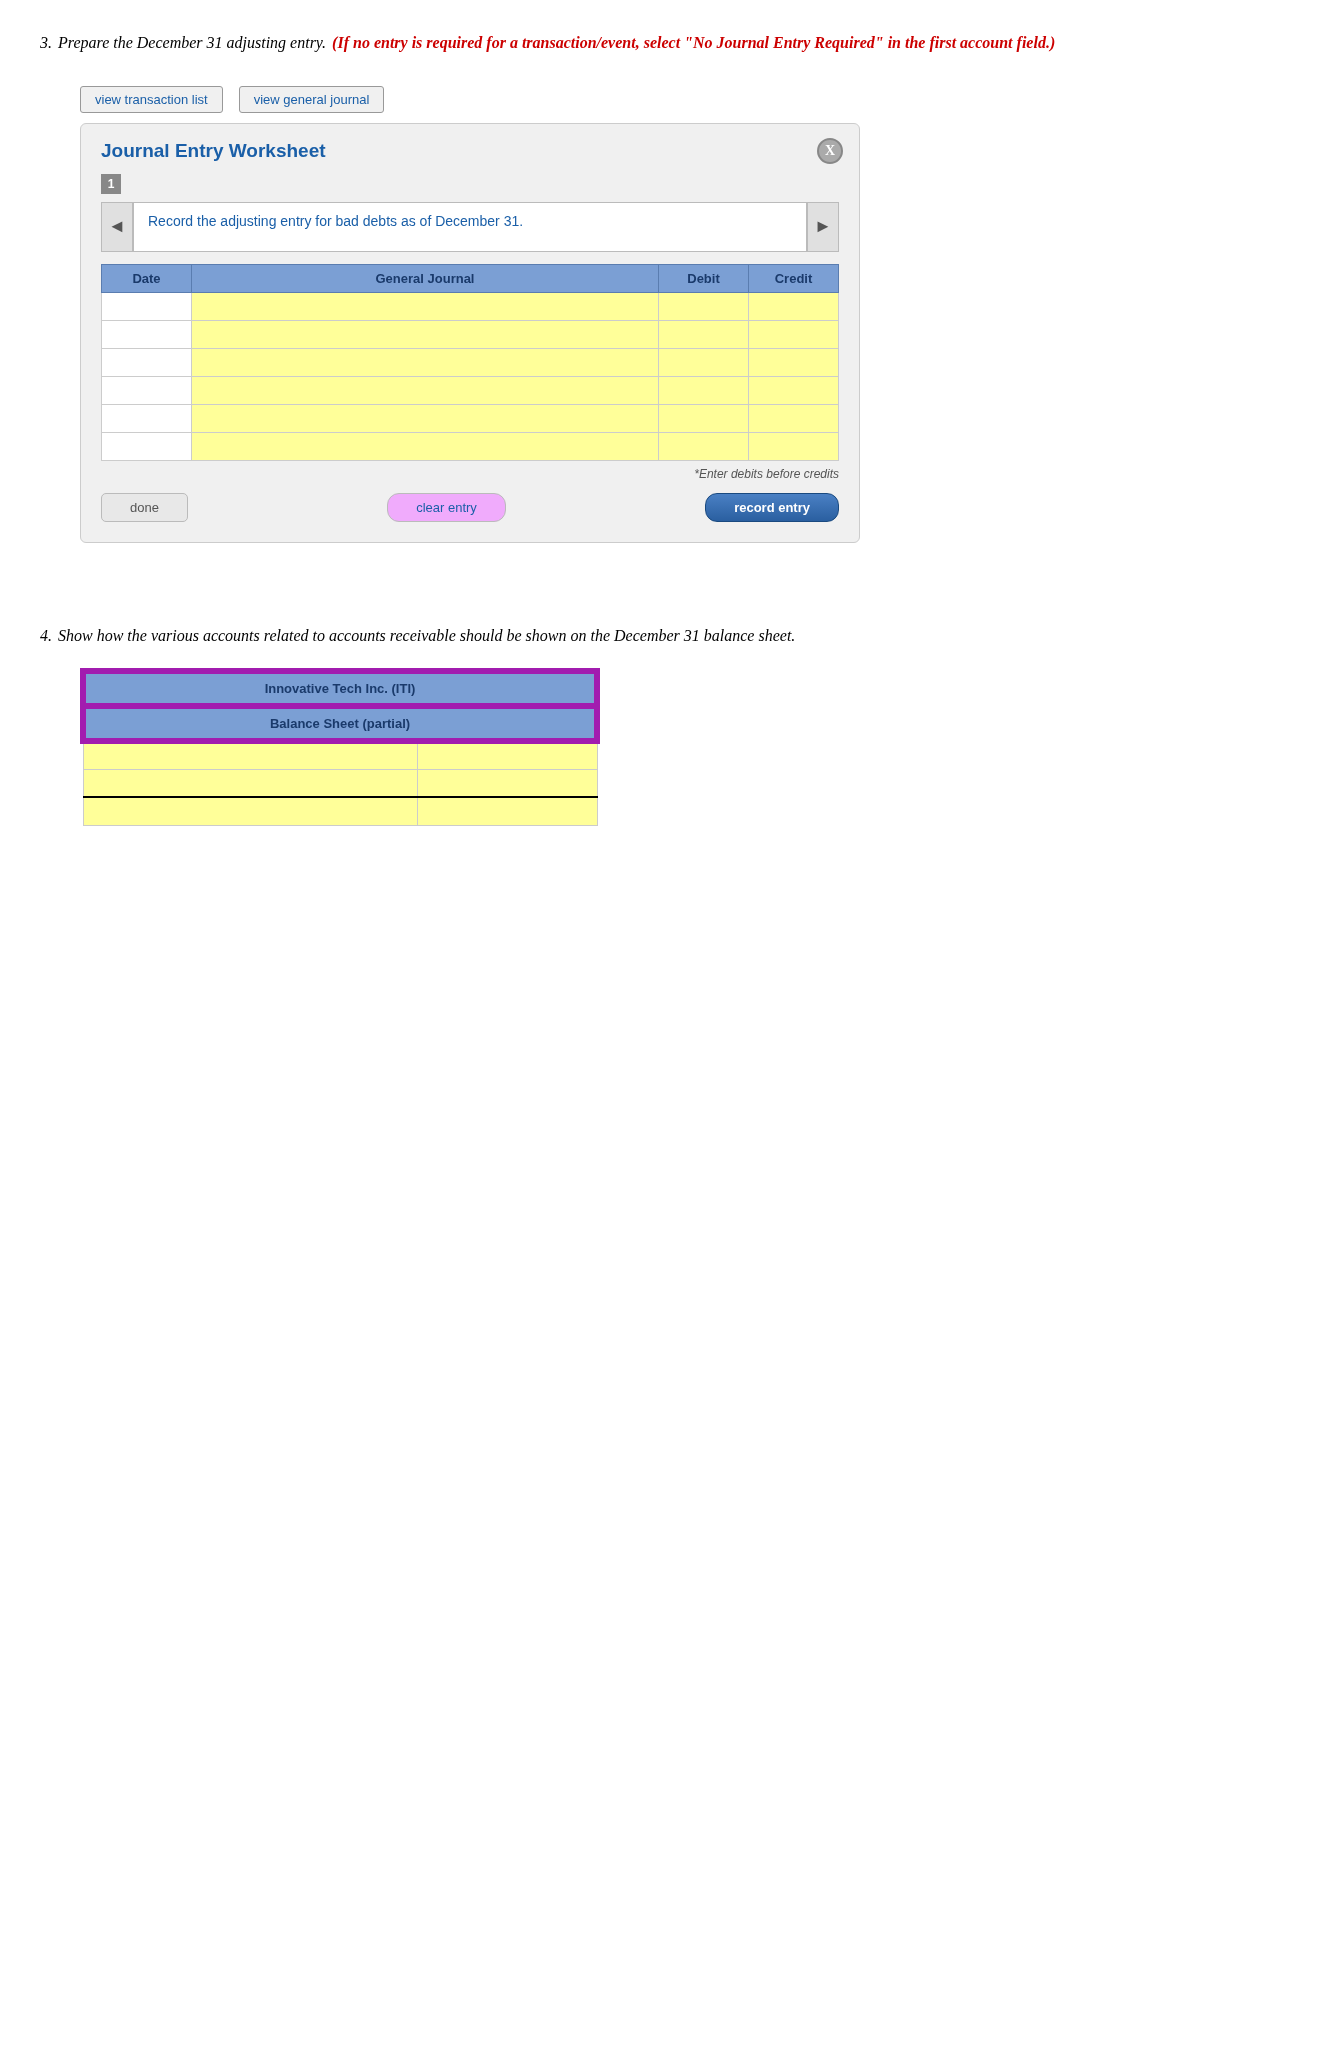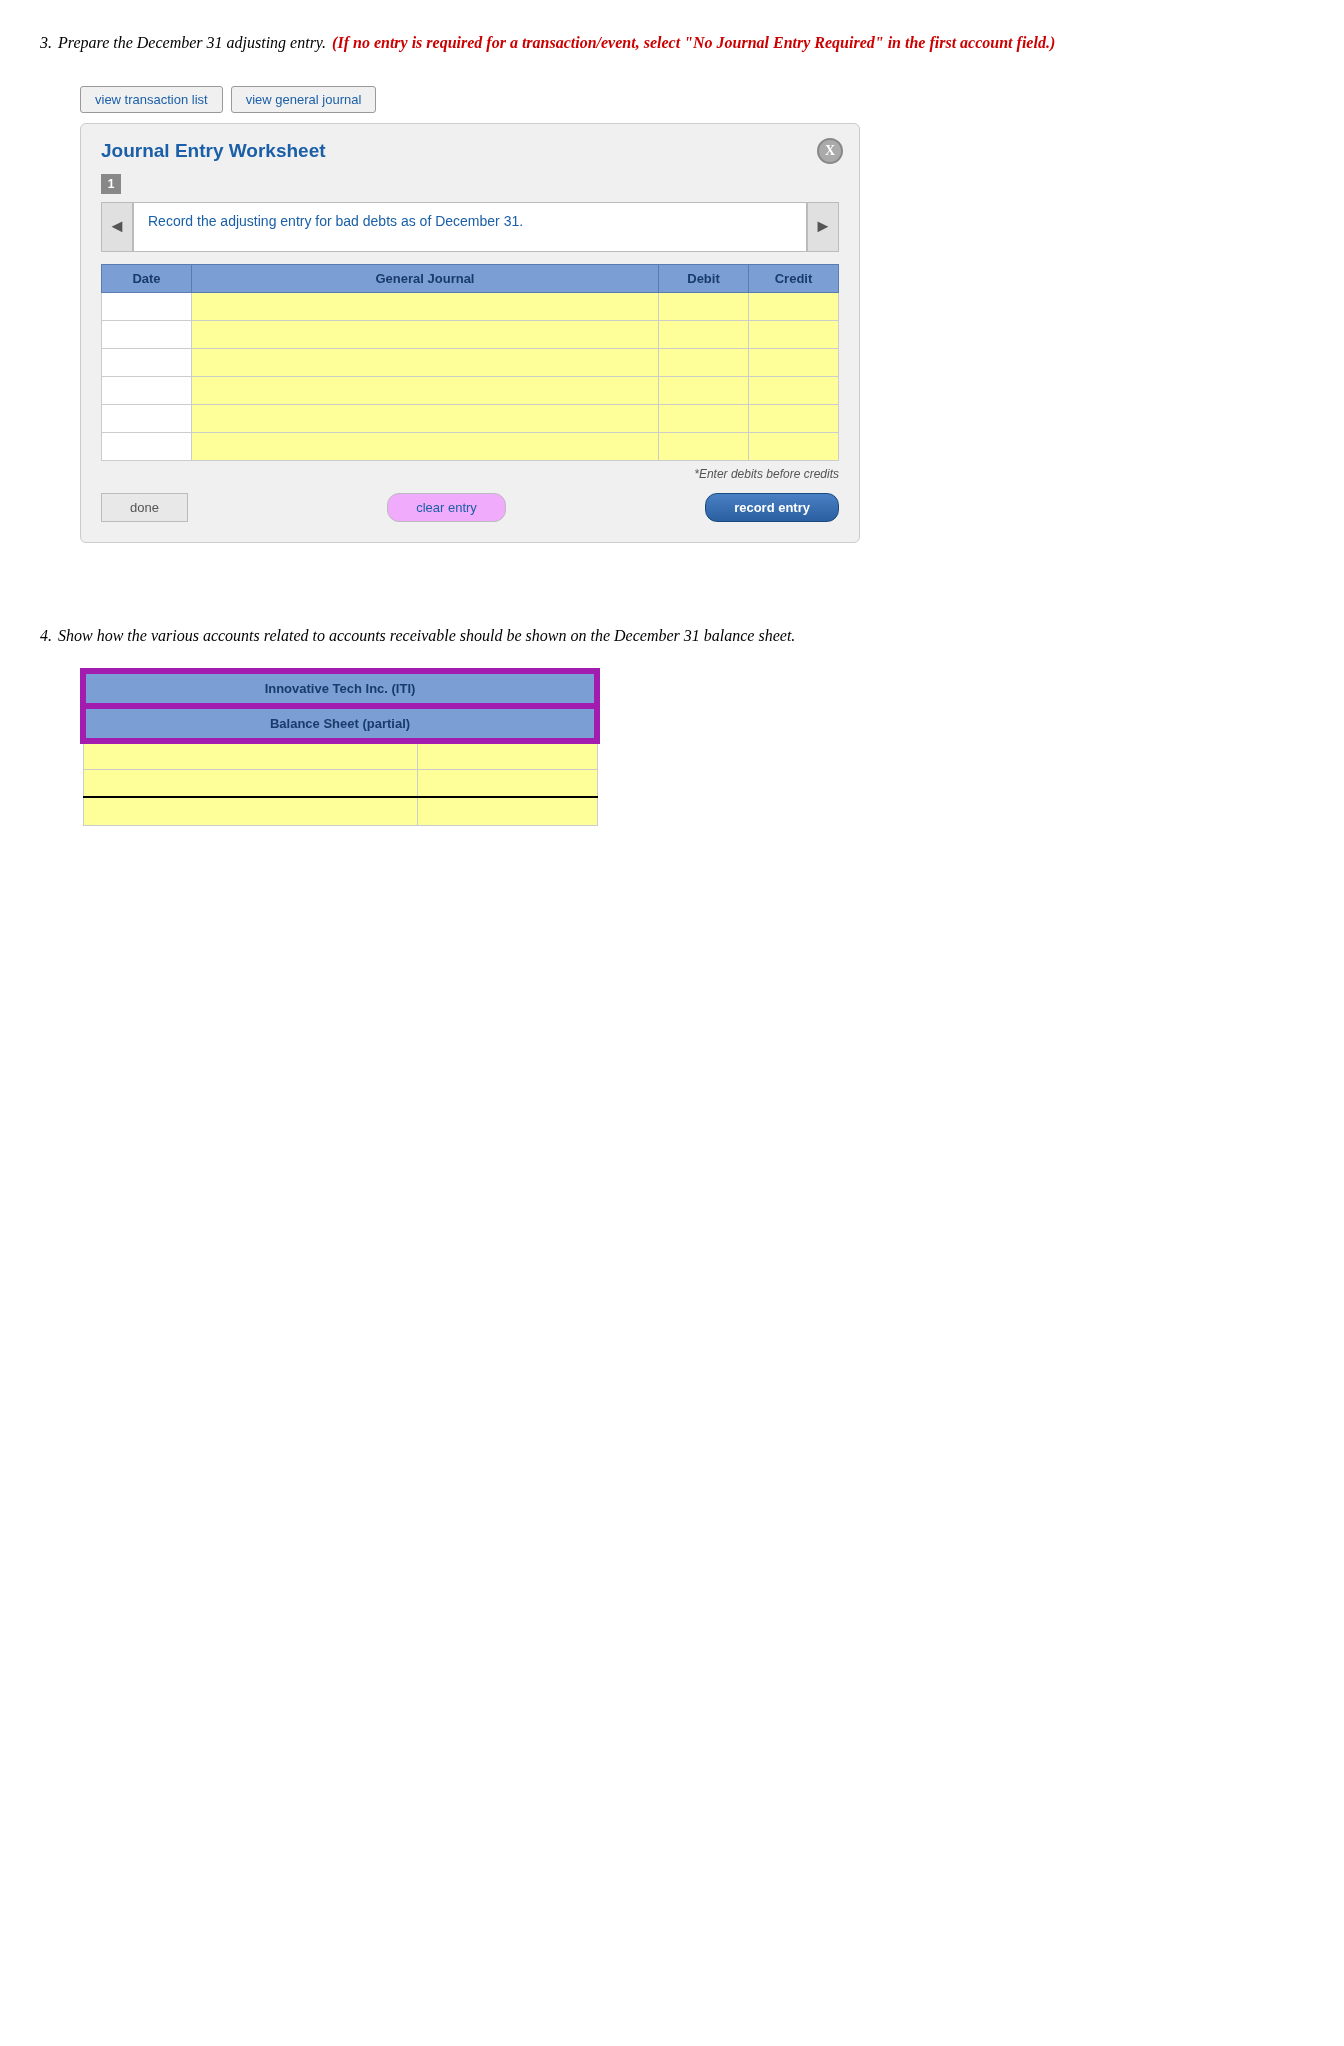--- a/index.html
+++ b/index.html
@@ -25,21 +25,21 @@
       display: flex;
       gap: 0;
       align-items: baseline;
       flex-wrap: wrap;
       line-height: 1.6;
     }
 
     
     .action-buttons {
       display: flex;
-      gap: 8px;
+      gap: 16px;
       margin: 20px 0 10px 40px;
     }
     .action-btn {
       border: 1px solid #999;
       background: #f0f0f0;
       color: #1a5fa8;
       padding: 5px 14px;
       font-size: 13px;
       cursor: pointer;
       border-radius: 3px;
@@ -184,21 +184,21 @@
     
     .bottom-buttons {
       display: flex;
       justify-content: space-between;
       align-items: center;
       margin-top: 10px;
     }
     .btn-done {
       background: #e8e8e8;
       border: 1px solid #bbb;
-      border-radius: 0;
+      border-radius: 5px;
       padding: 6px 28px;
       font-size: 13px;
       color: #555;
       cursor: pointer;
       font-family: Arial, sans-serif;
     }
     .btn-clear {
       background: #f0abfc;
       border: 1px solid #bbb;
       border-radius: 12px;

